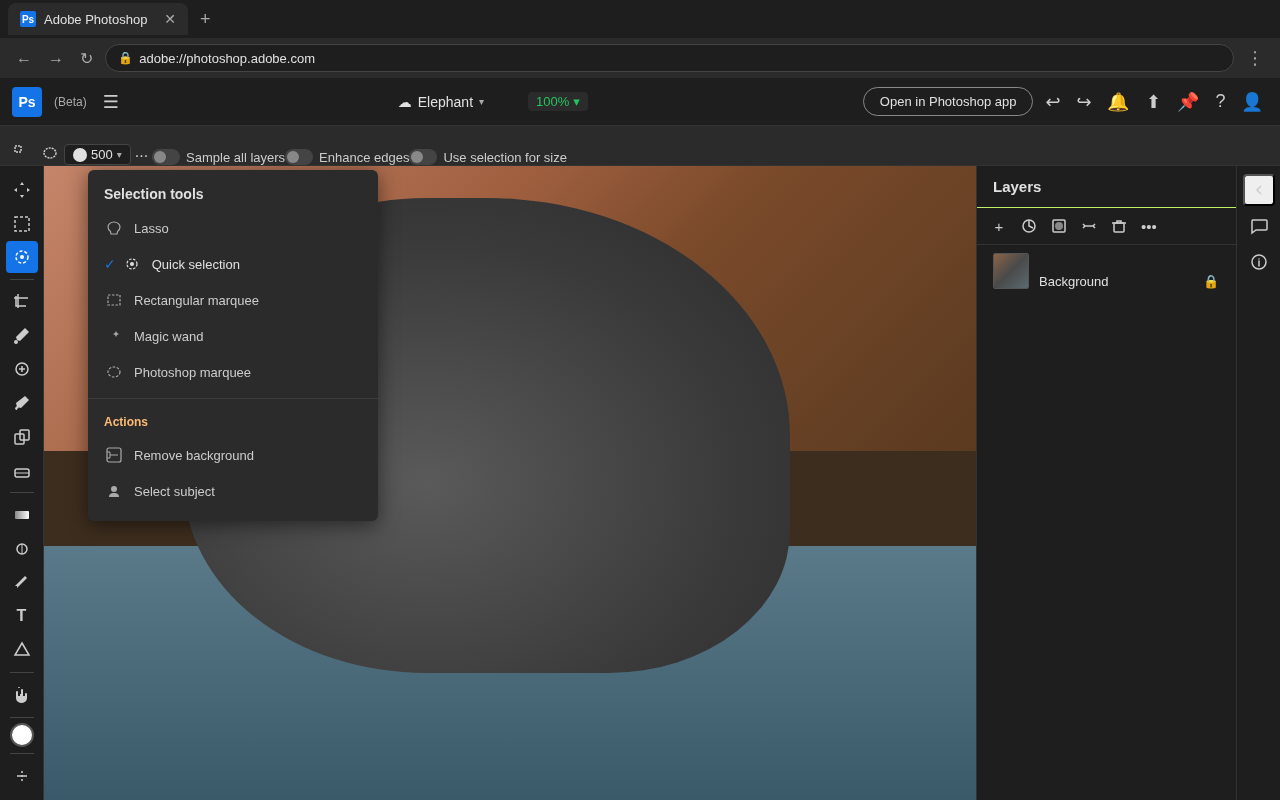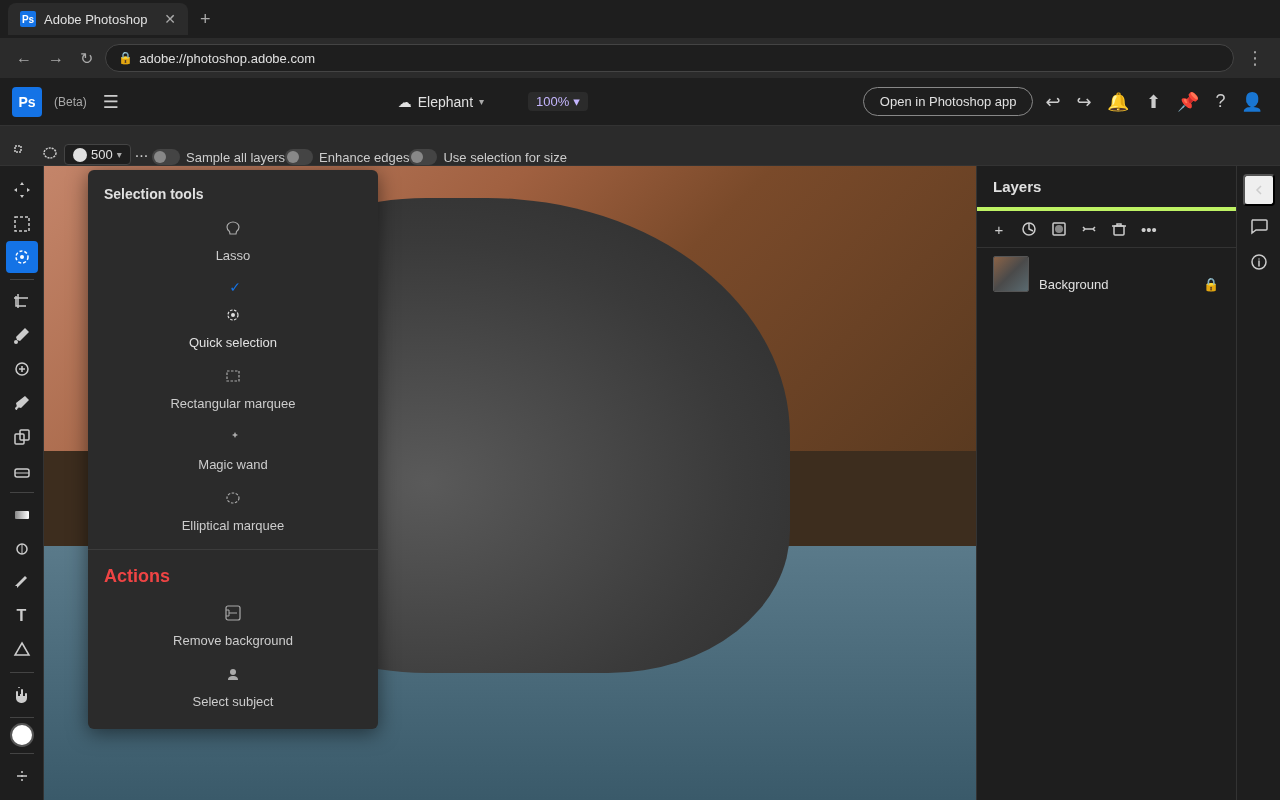--- a/index.html
+++ b/index.html
@@ -17,21 +17,21 @@
 
     
     .app { display: flex; flex-direction: column; height: calc(800px - 78px); background: #1e1e1e; }
     .app-titlebar { display: flex; align-items: center; height: 48px; background: #1e1e1e; padding: 0 12px; gap: 12px; border-bottom: 1px solid #333; }
     .ps-logo { width: 30px; height: 30px; background: #1473e6; display: flex; align-items: center; justify-content: center; color: white; font-size: 14px; font-weight: bold; border-radius: 4px; flex-shrink: 0; }
     .ps-beta { color: #aaa; font-size: 12px; }
     .hamburger-btn { background: none; border: none; color: #ccc; font-size: 18px; cursor: pointer; padding: 4px; }
     .titlebar-center { flex: 1; display: flex; align-items: center; justify-content: center; gap: 8px; }
     .file-name { display: flex; align-items: center; gap: 6px; color: #e0e0e0; font-size: 14px; cursor: pointer; }
     .file-name .chevron { color: #aaa; font-size: 10px; }
-    .zoom-control { display: flex; align-items: center; gap: 4px; background: #2b2b2b; border-radius: 4px; padding: 2px 8px; color: #c4b5fd; font-size: 13px; cursor: pointer; margin-left: 36px; }
+    .zoom-control { display: flex; align-items: center; gap: 4px; background: #2b2b2b; border-radius: 4px; padding: 2px 8px; color: #22c55e; font-size: 13px; cursor: pointer; margin-left: 36px; }
     .titlebar-right { display: flex; align-items: flex-start; gap: 8px; }
     .open-in-app-btn { background: transparent; border: 1px solid #888; border-radius: 16px; color: #e0e0e0; font-size: 13px; padding: 6px 16px; cursor: pointer; }
     .titlebar-icon-btn { background: none; border: none; color: #ccc; font-size: 18px; cursor: pointer; padding: 4px; }
 
     
     .toolbar-row { display: flex; align-items: flex-end; height: 40px; background: #2b2b2b; padding: 0 8px; border-bottom: 1px solid #333; }
     .tool-btn { background: none; border: none; color: #ccc; font-size: 14px; cursor: pointer; padding: 4px 6px; border-radius: 3px; display: flex; align-items: center; gap: 4px; }
     .brush-size-control { display: flex; align-items: center; gap: 4px; background: #1e1e1e; border: 1px solid #444; border-radius: 4px; padding: 2px 8px; color: #e0e0e0; font-size: 13px; cursor: pointer; }
     .brush-dot { width: 14px; height: 14px; border-radius: 50%; background: #e0e0e0; display: inline-block; }
     .toggle-control { display: flex; align-items: center; gap: 6px; color: #ccc; font-size: 13px; }
@@ -49,30 +49,30 @@
     .sidebar-tool.active { background: #1473e6; color: white; }
     .sidebar-divider { width: 24px; height: 1px; background: #444; margin: 4px 0; }
     .color-swatch { width: 24px; height: 24px; border-radius: 50%; background: white; border: 2px solid #555; cursor: pointer; }
 
     
     .canvas-area { flex: 1; background: #2b2b2b; position: relative; overflow: hidden; }
 
     
     .tool-dropdown { position: absolute; top: 4px; left: 44px; width: 290px; background: #2b2b2b; border-radius: 6px; box-shadow: 0 4px 20px rgba(0,0,0,0.5); z-index: 100; padding: 12px 0; }
     .dropdown-section-title { color: #e0e0e0; font-size: 14px; font-weight: 600; padding: 4px 16px 8px; }
-    .dropdown-item { display: flex; align-items: center; gap: 10px; padding: 8px 16px; color: #ccc; font-size: 13px; cursor: pointer; position: relative; flex-direction: column; }
+    .dropdown-item { display: flex; align-items: center; gap: 10px; padding: 8px 16px; color: #ccc; font-size: 13px; cursor: pointer; position: relative; }
     .dropdown-item.active { color: #e0e0e0; }
     .dropdown-item .item-icon { width: 20px; height: 20px; display: flex; align-items: center; justify-content: center; font-size: 14px; flex-shrink: 0; }
     .dropdown-item .check { color: #1473e6; font-size: 14px; margin-right: -4px; }
     .dropdown-divider { height: 1px; background: #3c3c3c; margin: 8px 0; }
-    .dropdown-section-actions { color: #ef4444; font-size: 18px; font-weight: 600; padding: 8px 16px; }
+    .dropdown-section-actions { color: #fdba74; font-size: 12px; font-weight: 600; padding: 8px 16px; }
 
     
     .right-panel { width: 260px; background: #1e1e1e; border-left: 1px solid #333; display: flex; flex-direction: column; }
-    .panel-header { display: flex; align-items: center; justify-content: space-between; padding: 12px 16px; border-bottom: 4px solid #bef264; }
+    .panel-header { display: flex; align-items: center; justify-content: space-between; padding: 12px 16px; border-bottom: 1px solid #bef264; }
     .panel-title { color: #e0e0e0; font-size: 15px; font-weight: 600; }
     .panel-action-btn { width: 28px; height: 28px; display: flex; align-items: center; justify-content: center; color: #ccc; font-size: 15px; cursor: pointer; border-radius: 3px; background: none; border: none; }
     .layer-item { display: flex; align-items: flex-end; gap: 10px; padding: 8px 16px; cursor: pointer; }
     .layer-thumb { width: 36px; height: 36px; border-radius: 2px; overflow: hidden; background: #555; border: 1px solid #555; flex-shrink: 0; }
     .layer-thumb-inner { width: 100%; height: 100%; background: linear-gradient(135deg, #8b6347, #4a4a4a, #5a6a70); }
     .layer-name { color: #e0e0e0; font-size: 13px; flex: 1; }
     .layer-lock { color: #888; font-size: 13px; }
 
     
     .panel-icons-row { display: flex; align-items: center; gap: 2px; padding: 4px 8px; border-bottom: 1px solid #333; }
@@ -329,21 +329,21 @@
           </span>
           <span>Magic wand</span>
         </div>
 
         <div class="dropdown-item">
           <span class="item-icon">
             <svg width="16" height="16" viewBox="0 0 16 16" fill="none">
                 <ellipse cx="8" cy="8" rx="6" ry="5" stroke="#aaa" stroke-width="1.2" stroke-dasharray="2.5,1.5"></ellipse>
               </svg>
           </span>
-          <span>Elliptical marquee</span>
+          <span>Photoshop marquee</span>
         </div>
 
         <div class="dropdown-divider"></div>
 
         <div class="dropdown-section-actions">Actions</div>
 
         <div class="dropdown-item">
           <span class="item-icon">
             <svg width="16" height="16" viewBox="0 0 16 16" fill="none">
                 <rect x="1" y="1" width="14" height="14" rx="2" stroke="#aaa" stroke-width="1.2"></rect>

